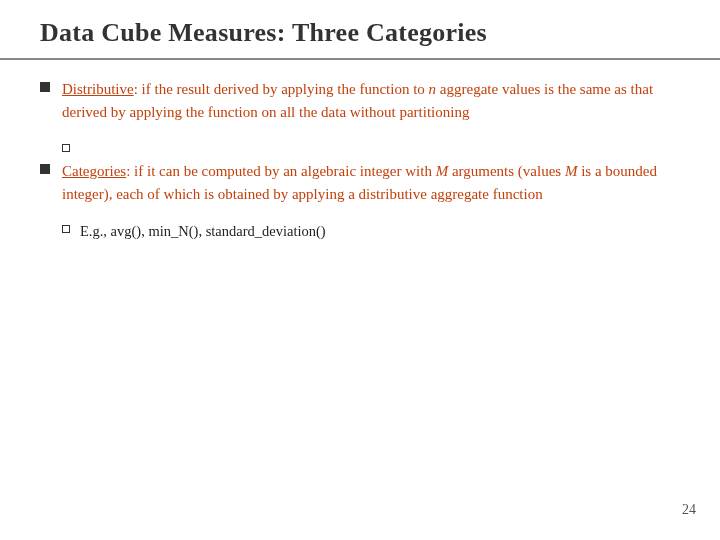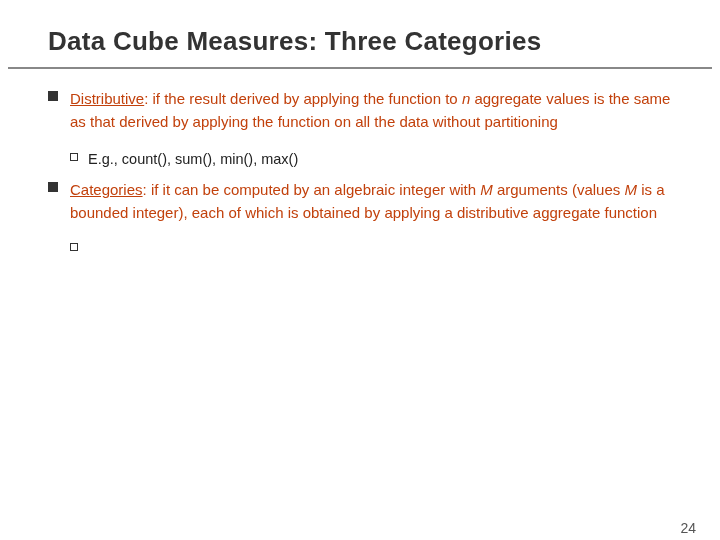--- a/index.html
+++ b/index.html
@@ -11,21 +11,22 @@
       font-family: Arial, sans-serif;
       font-size: 15px;
       color: #222;
       overflow: hidden;
     }
 
     .slide {
       width: 720px;
       height: 540px;
       position: relative;
-      padding: 8px;
+      padding: 0;
+      font-family: Liberation Serif, serif;
     }
 
     .header {
       padding: 18px 40px 10px 40px;
       border-bottom: 2px solid #888;
       margin-bottom: 18px;
     }
 
     .header h1 {
       font-size: 26px;
@@ -89,21 +90,21 @@
     }
 
     .sub-bullet-text {
       font-size: 14.5px;
       line-height: 1.55;
       color: #222;
     }
 
     .page-number {
       position: absolute;
-      bottom: 4px;
+      bottom: 22px;
       right: 24px;
       font-size: 14px;
       color: #555;
     }
   </style>
 </head>
 <body>
 
 <div class="slide">
   <div class="header">
@@ -114,33 +115,33 @@
 
     <div class="main-bullet">
       <div class="bullet-square"></div>
       <div class="main-bullet-text">
         <span class="underline">Distributive</span><span>: if the result derived by applying the function to </span><span class="italic">n</span><span> aggregate values is the same as that derived by applying the function on all the data without partitioning</span>
       </div>
     </div>
     <div class="sub-bullets">
       <div class="sub-bullet">
         <div class="sub-bullet-dash"></div>
-        <span class="sub-bullet-text">E.g., count(), sum(), min(), max()</span>
       </div>
     </div>
 
     <div class="main-bullet">
       <div class="bullet-square"></div>
       <div class="main-bullet-text">
         <span class="underline">Categories</span><span>: if it can be computed by an algebraic integer with </span><span class="italic">M</span><span> arguments (values </span><span class="italic">M</span><span> is a bounded integer), each of which is obtained by applying a distributive aggregate function</span>
       </div>
     </div>
     <div class="sub-bullets">
       <div class="sub-bullet">
         <div class="sub-bullet-dash"></div>
+        <span class="sub-bullet-text">E.g.,  avg(), min_N(), standard_deviation()</span>
       </div>
     </div>
 
 
   </div>
 
   <div class="page-number">24</div>
 </div>
 
 </body></html>

